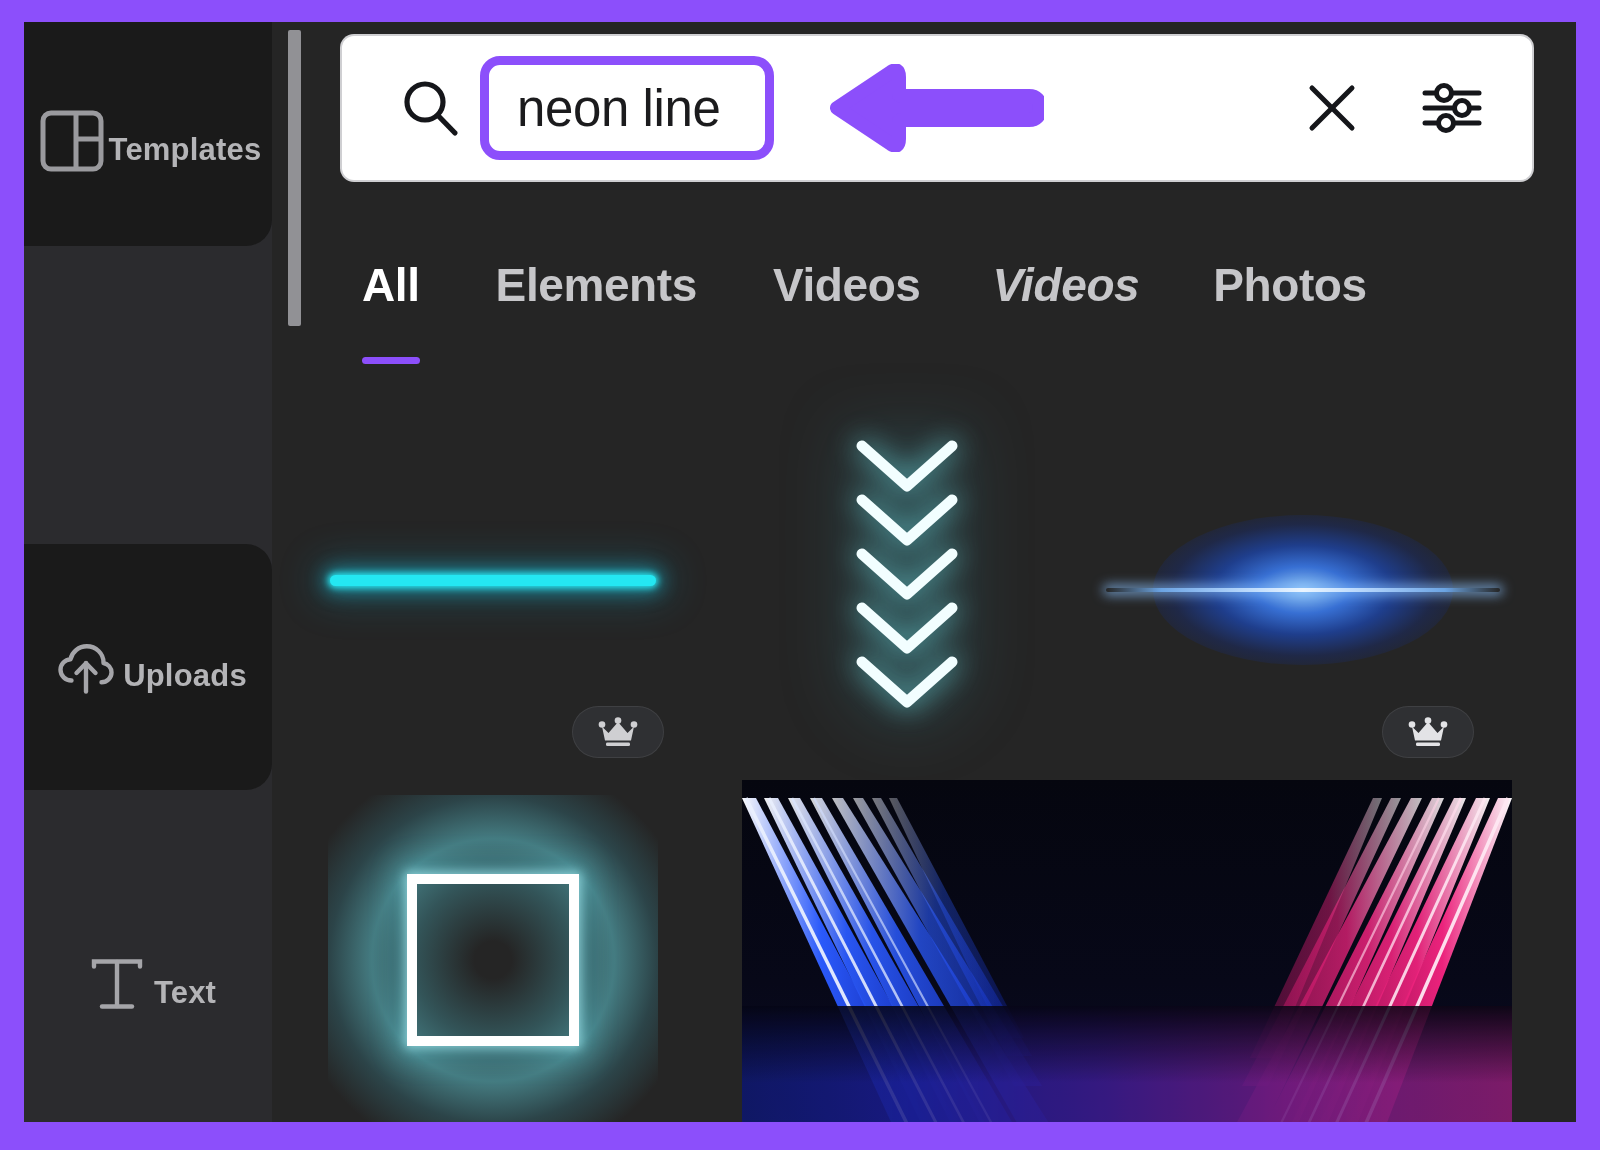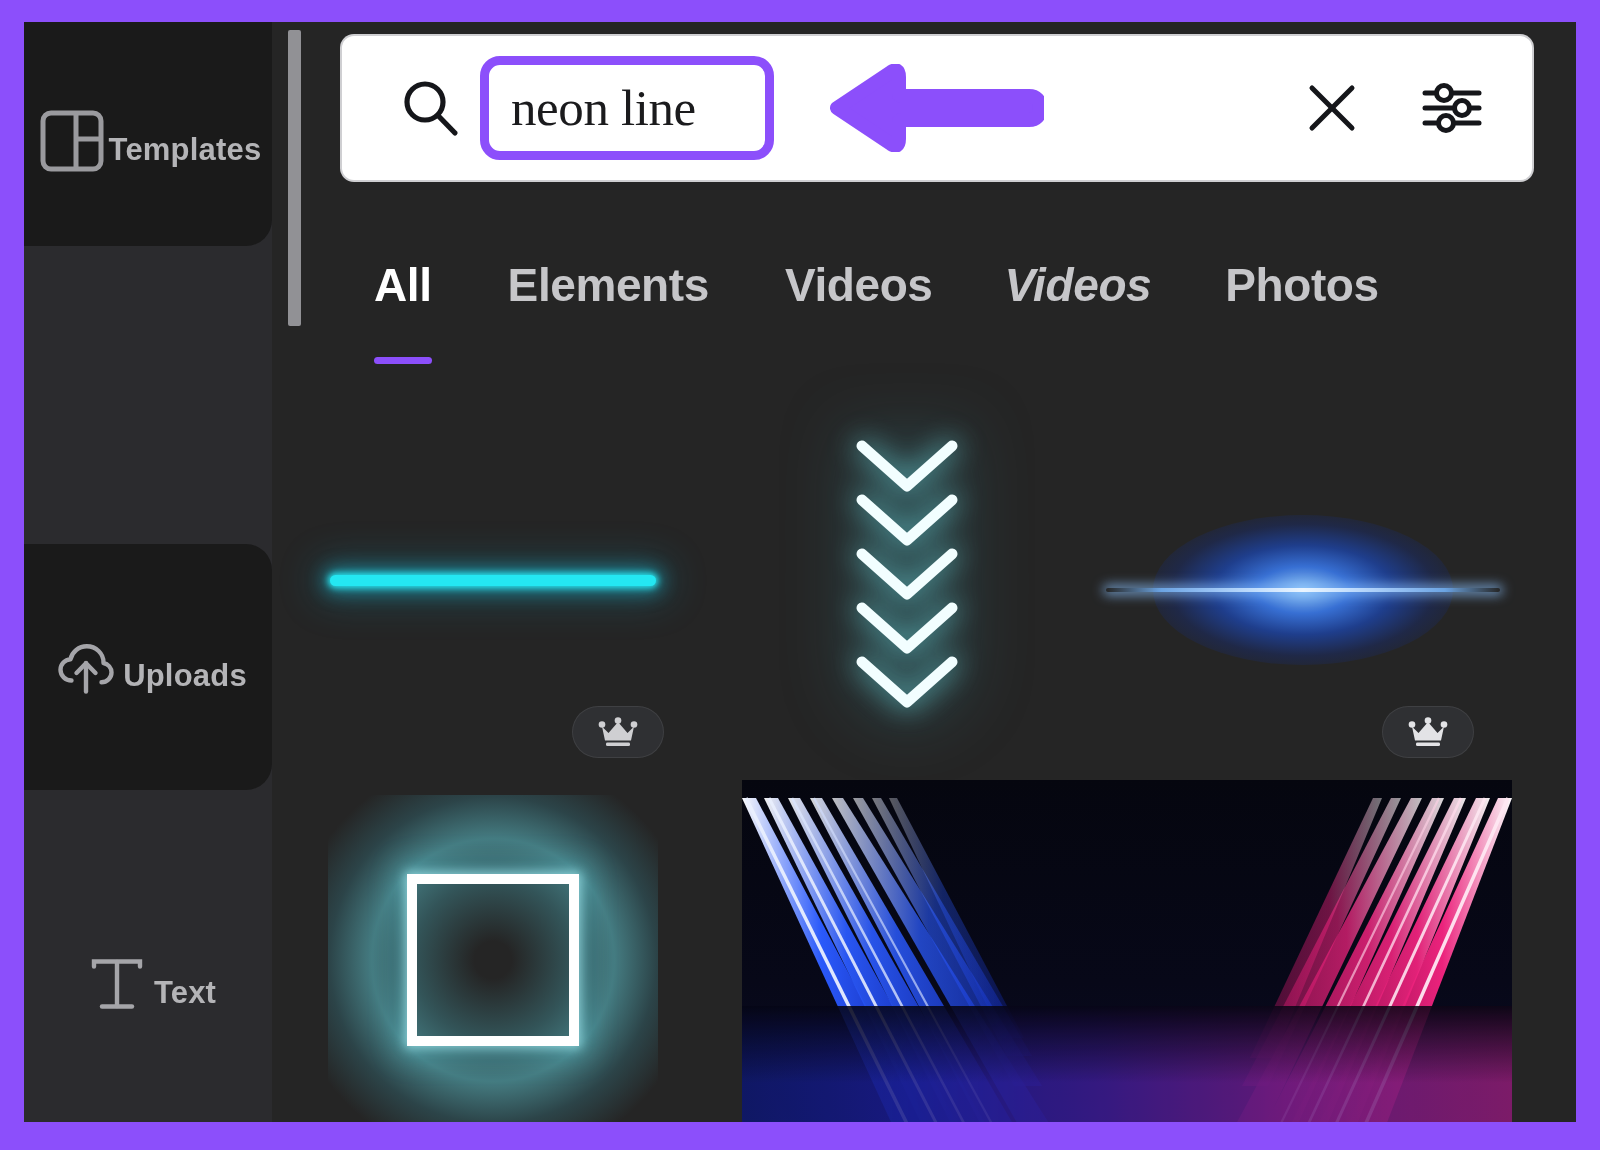--- a/index.html
+++ b/index.html
@@ -137,24 +137,23 @@
     border: 9px solid #8C4FFB;
     border-radius: 20px;
     background: #FFFFFF;
     display: flex;
     align-items: center;
   }
   #search-input-value {
     font-size: 51px;
     color: #1B1B1D;
     letter-spacing: -0.4px;
-    padding-left: 22px;
+    padding-left: 28px;
     line-height: 1;
     white-space: nowrap;
-    font-family: Liberation Serif, serif;
   }
 
   #annotation-arrow {
     position: absolute;
     left: 487px;
     top: 50%;
     transform: translateY(-50%);
     width: 215px;
     height: 88px;
     pointer-events: none;
@@ -175,21 +174,21 @@
     top: 50%;
     transform: translateY(-50%);
     width: 64px;
     height: 64px;
     cursor: pointer;
   }
 
   
   #tabs {
     position: absolute;
-    left: 70px;
+    left: 58px;
     top: 232px;
     width: 1190px;
     height: 120px;
     display: flex;
     align-items: flex-start;
   }
   .tab {
     position: relative;
     color: #C6C6C9;
     font-size: 46px;

